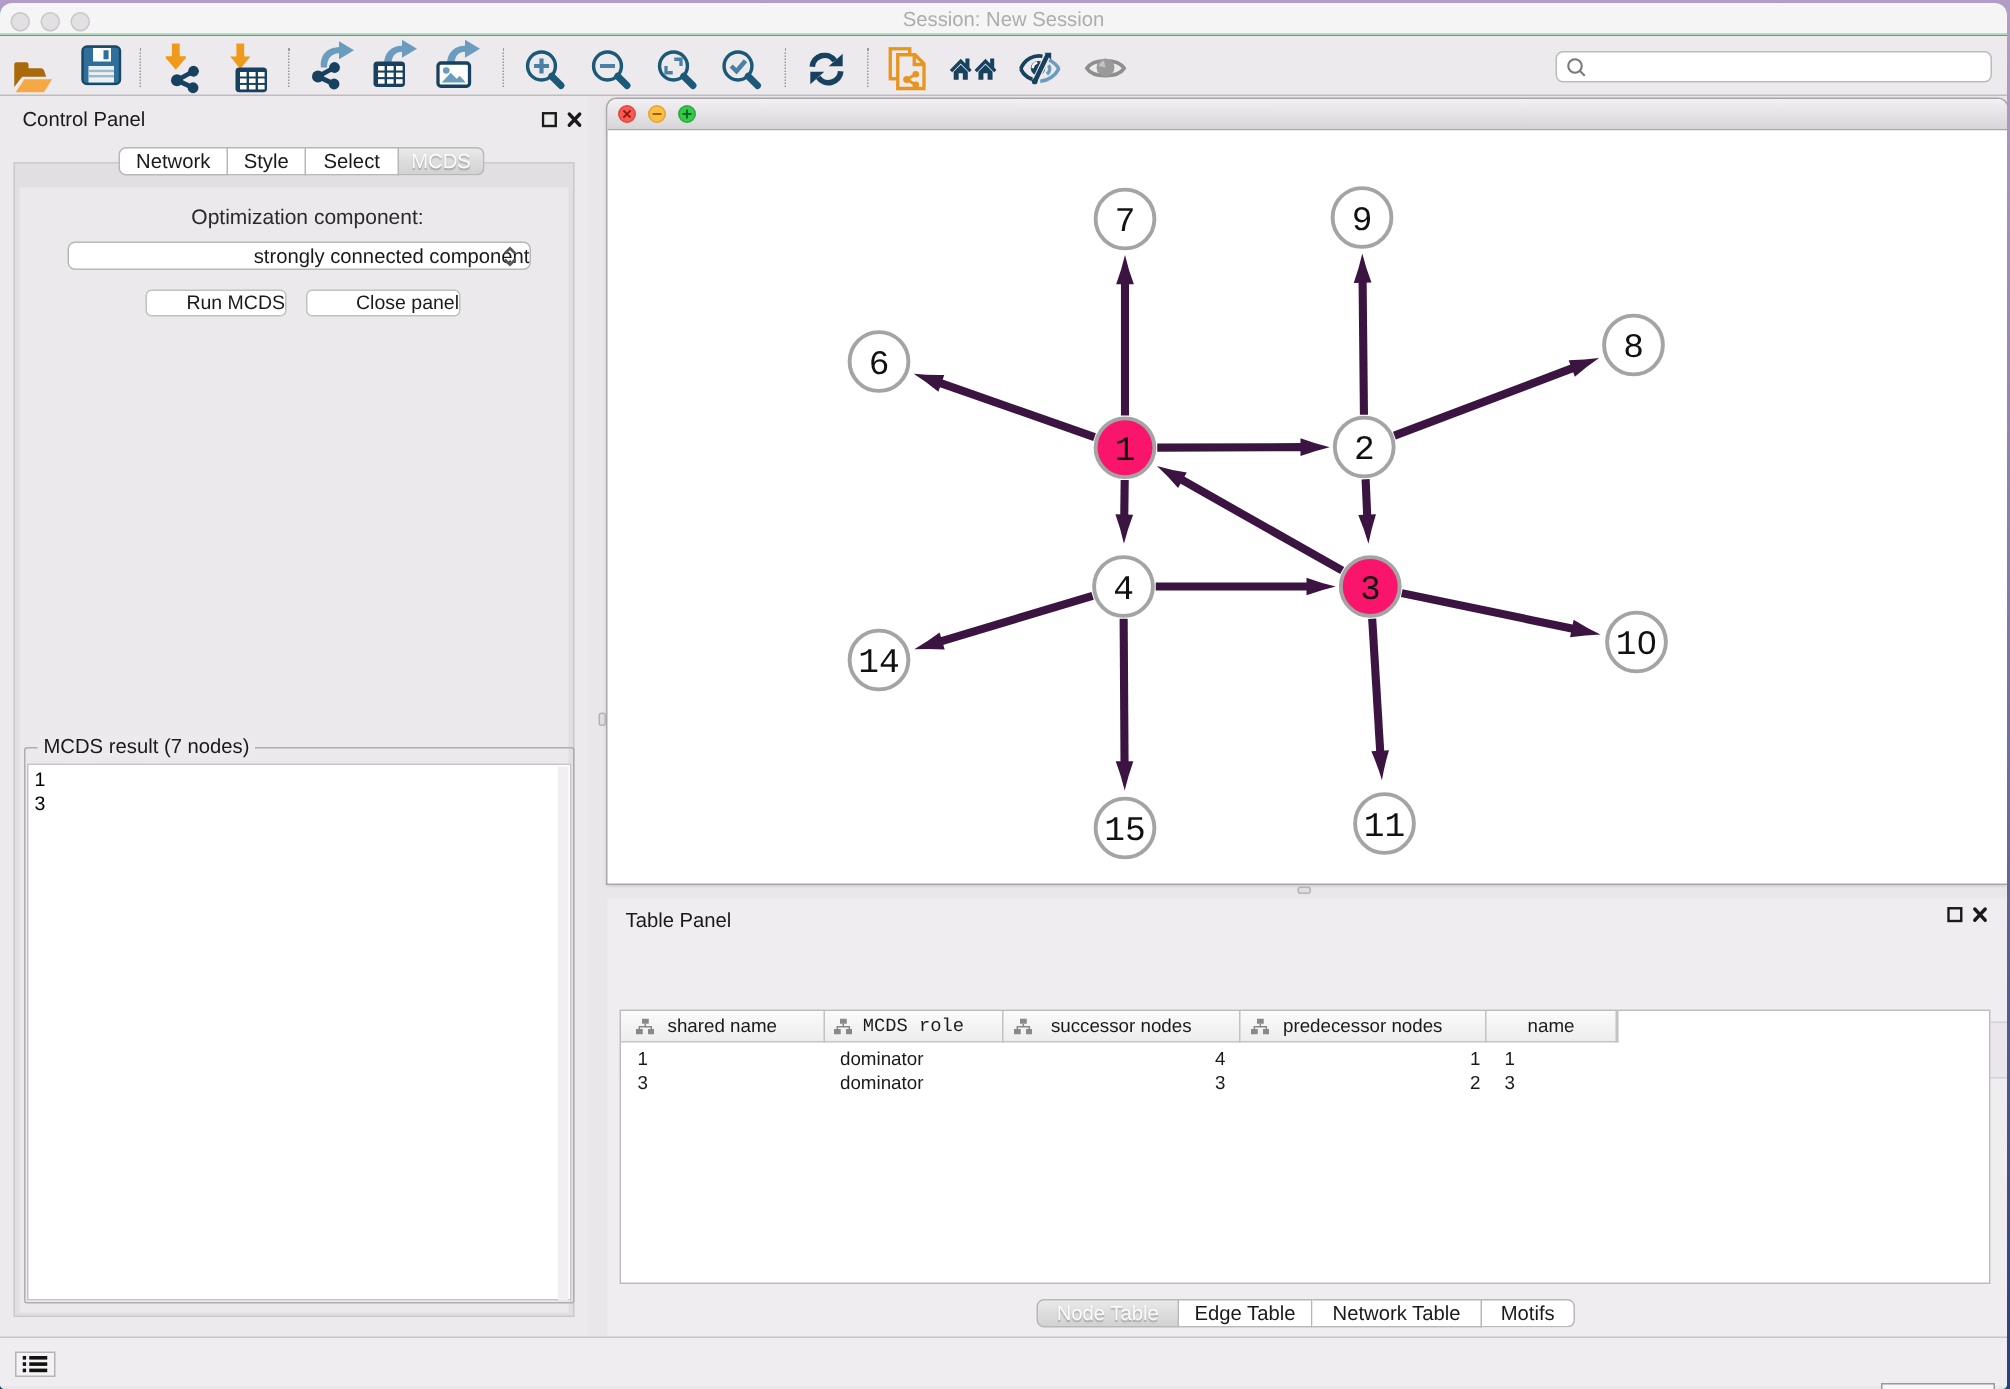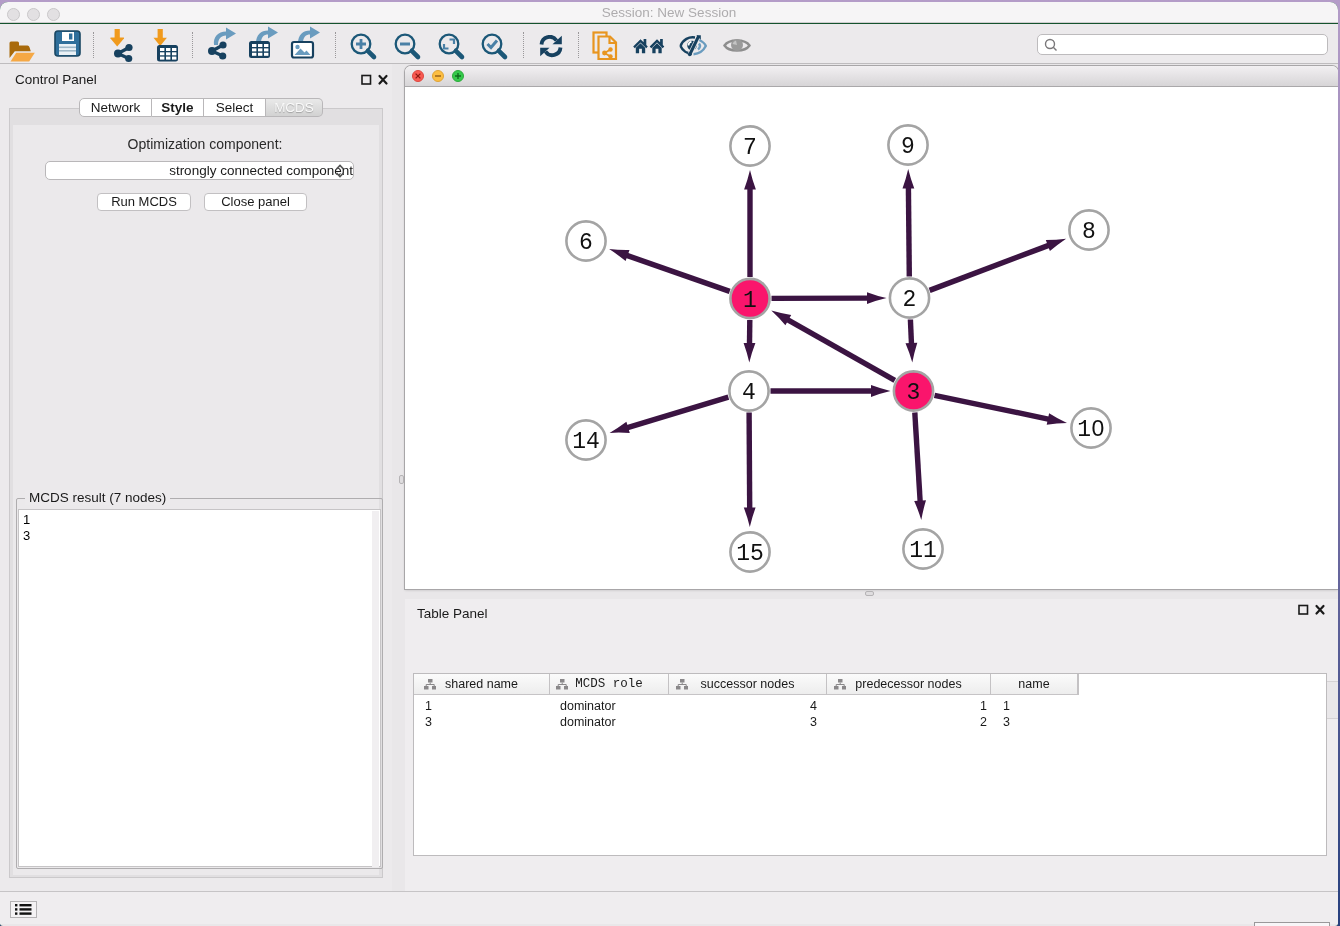--- a/index.html
+++ b/index.html
@@ -1,18 +1,18 @@
 <!DOCTYPE html>
 <html><head>
 <meta charset="utf-8">
 <style>
 * { margin:0; padding:0; box-sizing:border-box; }
 html,body { width:1340px; height:926px; overflow:hidden; }
 body { background:linear-gradient(#B49CC8, #8A7BAE 40%, #27407E); font-family:"Liberation Sans", sans-serif; -webkit-font-smoothing:antialiased; }
-#win { position:absolute; left:0; top:2px; width:1338px; height:924px; background:#14532d; border-radius:8px 8px 3px 3px; overflow:hidden; }
+#win { position:absolute; left:0; top:2px; width:1338px; height:924px; background:#22c55e; border-radius:8px 8px 3px 3px; overflow:hidden; }
 
 #titlebar { position:absolute; left:0; top:0; width:100%; height:21px; background:#F6F5F6; border-bottom:1px solid #CFCDCF; }
 .tl { position:absolute; top:6px; width:13px; height:13px; border-radius:50%; background:#E2E0E2; border:1px solid #C9C7C9; }
 #titlebar .t1{left:7px;} #titlebar .t2{left:27px;} #titlebar .t3{left:47px;}
 #wtitle { position:absolute; top:3px; left:0; width:100%; text-align:center; font-size:13.5px; color:#AEACAE; }
 
 #toolbar { position:absolute; left:0; top:22px; width:100%; height:40px; background:#ECEAEC; border-bottom:1px solid #BEBCBE; }
 .tbi { position:absolute; top:0; }
 .sep { position:absolute; top:8px; height:26px; border-left:1px dotted #9A989A; }
 #search { position:absolute; left:1037px; top:10px; width:291px; height:21px; background:#fff; border:1px solid #BDBBBD; border-radius:5px; }
@@ -26,21 +26,21 @@
 .tabrow { position:absolute; display:flex; z-index:3; }
 .tab { font-size:13.5px; color:#1a1a1a; background:#fff; border:1px solid #B9B7B9; border-left:none; text-align:center; line-height:18px; height:19px; }
 .tab.first { border-left:1px solid #B9B7B9; border-radius:5px 0 0 5px; }
 .tab.last { border-radius:0 5px 5px 0; }
 .tab.sel { background:linear-gradient(#E9E9E9,#D2D2D2); color:#FAFAFA; text-shadow:0 1px 1px rgba(0,0,0,0.25); }
 
 #tabbox { position:absolute; left:9px; top:44px; width:374px; height:770px; background:#E1DFE1; border:1px solid #CBC9CB; }
 #tabinner { position:absolute; left:3px; top:16px; width:366px; height:750px; background:#EBE9EB; }
 .optlabel { position:absolute; left:9px; top:11px; width:100%; text-align:center; font-size:14px; color:#2a2a2a; }
 #combo { position:absolute; left:32px; top:36px; width:309px; height:19px; background:#fff; border:1px solid #B9B7B9; border-radius:5px; font-size:13.5px; line-height:17px; padding-left:11px; color:#1a1a1a;text-align:right; }
-.btn { position:absolute; top:68px; height:18px; background:#fff; border:1px solid #C2C0C2; border-radius:4px; font-size:13px; text-align:center; line-height:16px; color:#1a1a1a; }
+.btn { position:absolute; top:68px; height:18px; background:#fff; border:1px solid #C2C0C2; border-radius:4px; font-size:13px; text-align:right; line-height:16px; color:#1a1a1a; }
 
 #fset { position:absolute; left:16px; top:434px; width:367px; height:371px; border:1px solid #AFADAF; border-radius:2px; }
 #fsetwhite { position:absolute; left:1px; top:10px; width:363px; height:358px; background:#fff; border:1px solid #C6C4C6; }
 
 #netwin { position:absolute; left:405px; top:2px; width:933px; height:523px; background:#fff; border-radius:6px 6px 0 0; box-shadow:0 0 0 1px #A8A6A8, 0 1px 3px rgba(0,0,0,0.2); }
 #nettitle { position:absolute; left:0; top:0; width:100%; height:21px; background:linear-gradient(#F2F0F2,#D7D5D7); border-bottom:1px solid #AAA8AA; border-radius:6px 6px 0 0; }
 #nettitle .txt { position:absolute; top:3px; width:100%; text-align:center; font-size:13px; color:#2a2a2a; }
 .mac { position:absolute; top:4px; width:12px; height:12px; border-radius:50%; }
 
 #tpanel { position:absolute; left:405px; top:535px; width:933px; height:292px; background:#EFEDEF; }
@@ -232,21 +232,21 @@
   </div>
   <div id="content">
     <div id="cpanel">
       <div class="phead">Control Panel</div>
       <svg class="winbtns" style="left:361px;" width="28" height="12">
         <rect x="1" y="1.5" width="8.5" height="8.5" fill="none" stroke="#1a1a1a" stroke-width="1.6"></rect>
         <path d="M18.5,2 L25.5,9.5 M25.5,2 L18.5,9.5" stroke="#1a1a1a" stroke-width="2.2" stroke-linecap="round"></path>
       </svg>
       <div class="tabrow" style="left:79px; top:34px;">
         <div class="tab first" style="width:73px;">Network</div>
-        <div class="tab" style="width:52px;font-weight:bold;">Style</div>
+        <div class="tab" style="width:52px;">Style</div>
         <div class="tab" style="width:62px;">Select</div>
         <div class="tab last sel" style="width:57px;">MCDS</div>
       </div>
       <div id="tabbox">
         <div id="tabinner">
           <div class="optlabel">Optimization component:</div>
           <div id="combo">strongly connected component
             <svg width="10" height="14" style="position:absolute;right:8px;top:2px;">
               <path d="M1.5,5 L5,1.5 L8.5,5" fill="none" stroke="#555" stroke-width="1.7"></path>
               <path d="M1.5,9 L5,12.5 L8.5,9" fill="none" stroke="#555" stroke-width="1.7"></path>
@@ -450,20 +450,26 @@
         <div class="trow" style="left:146px;top:24px;">dominator</div>
         <div class="trow" style="left:255px;top:24px;width:148px;text-align:right;">4</div>
         <div class="trow" style="left:413px;top:24px;width:160px;text-align:right;">1</div>
         <div class="trow" style="left:589px;top:24px;">1</div>
         <div class="trow" style="left:11px;top:40px;">3</div>
         <div class="trow" style="left:146px;top:40px;">dominator</div>
         <div class="trow" style="left:255px;top:40px;width:148px;text-align:right;">3</div>
         <div class="trow" style="left:413px;top:40px;width:160px;text-align:right;">2</div>
         <div class="trow" style="left:589px;top:40px;">3</div>
       </div>
+      <div id="btabs">
+        <div class="tab first sel" style="width:95px;">Node Table</div>
+        <div class="tab" style="width:89px;">Edge Table</div>
+        <div class="tab" style="width:113px;">Network Table</div>
+        <div class="tab last" style="width:62px;">Motifs</div>
+      </div>
     </div>
     <div id="vhandle" style="position:absolute;left:399px;top:411px;width:5px;height:9px;background:#DFDDDF;border:1px solid #B5B3B5;border-radius:2px;"></div>
     <div id="hhandle" style="position:absolute;left:865px;top:527px;width:9px;height:5px;background:#DFDDDF;border:1px solid #B5B3B5;border-radius:2px;"></div>
     <div id="statusbar">
       <div id="lstbtn">
         <svg width="17" height="13" style="position:absolute;left:4px;top:1px;">
           <g fill="#111">
               <rect x="0" y="1" width="2.4" height="2.4"></rect>
               <rect x="0" y="5.2" width="2.4" height="2.4"></rect>
               <rect x="0" y="9.4" width="2.4" height="2.4"></rect>

